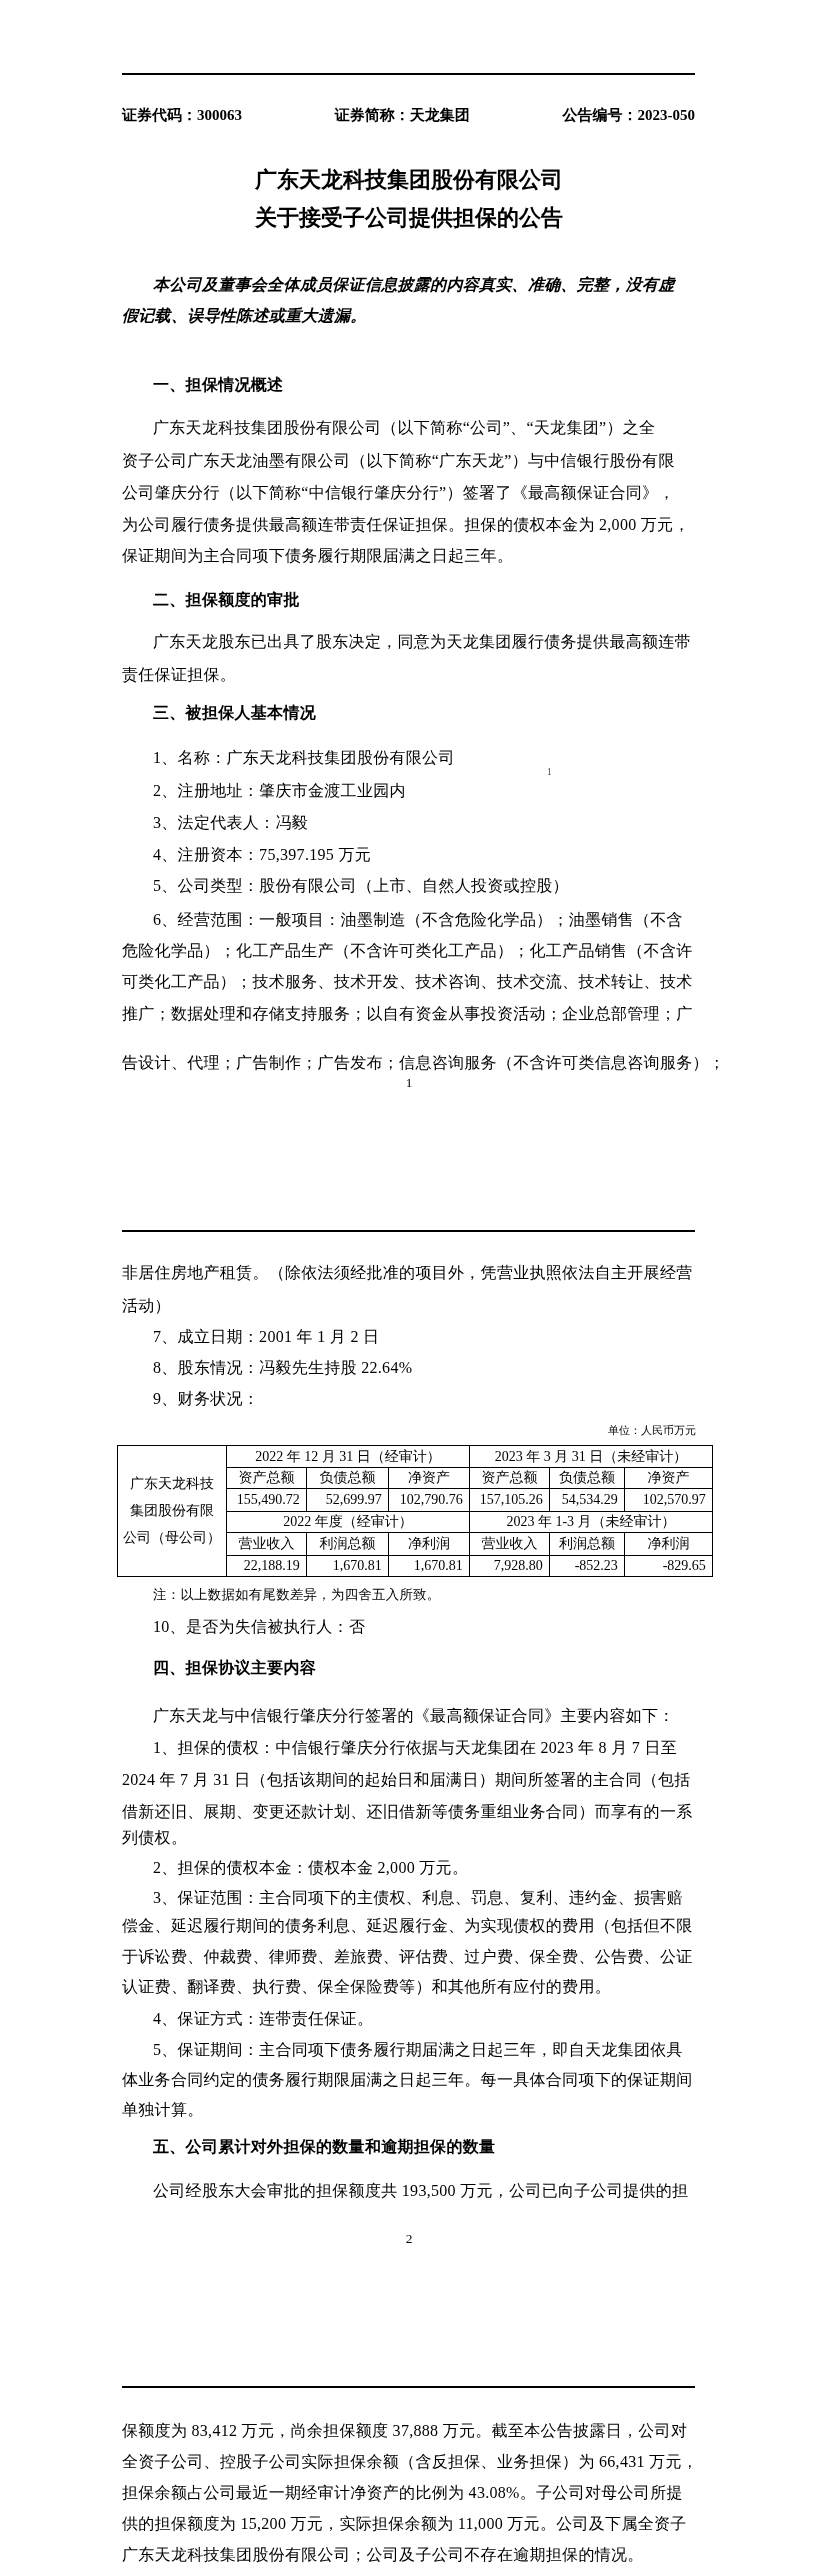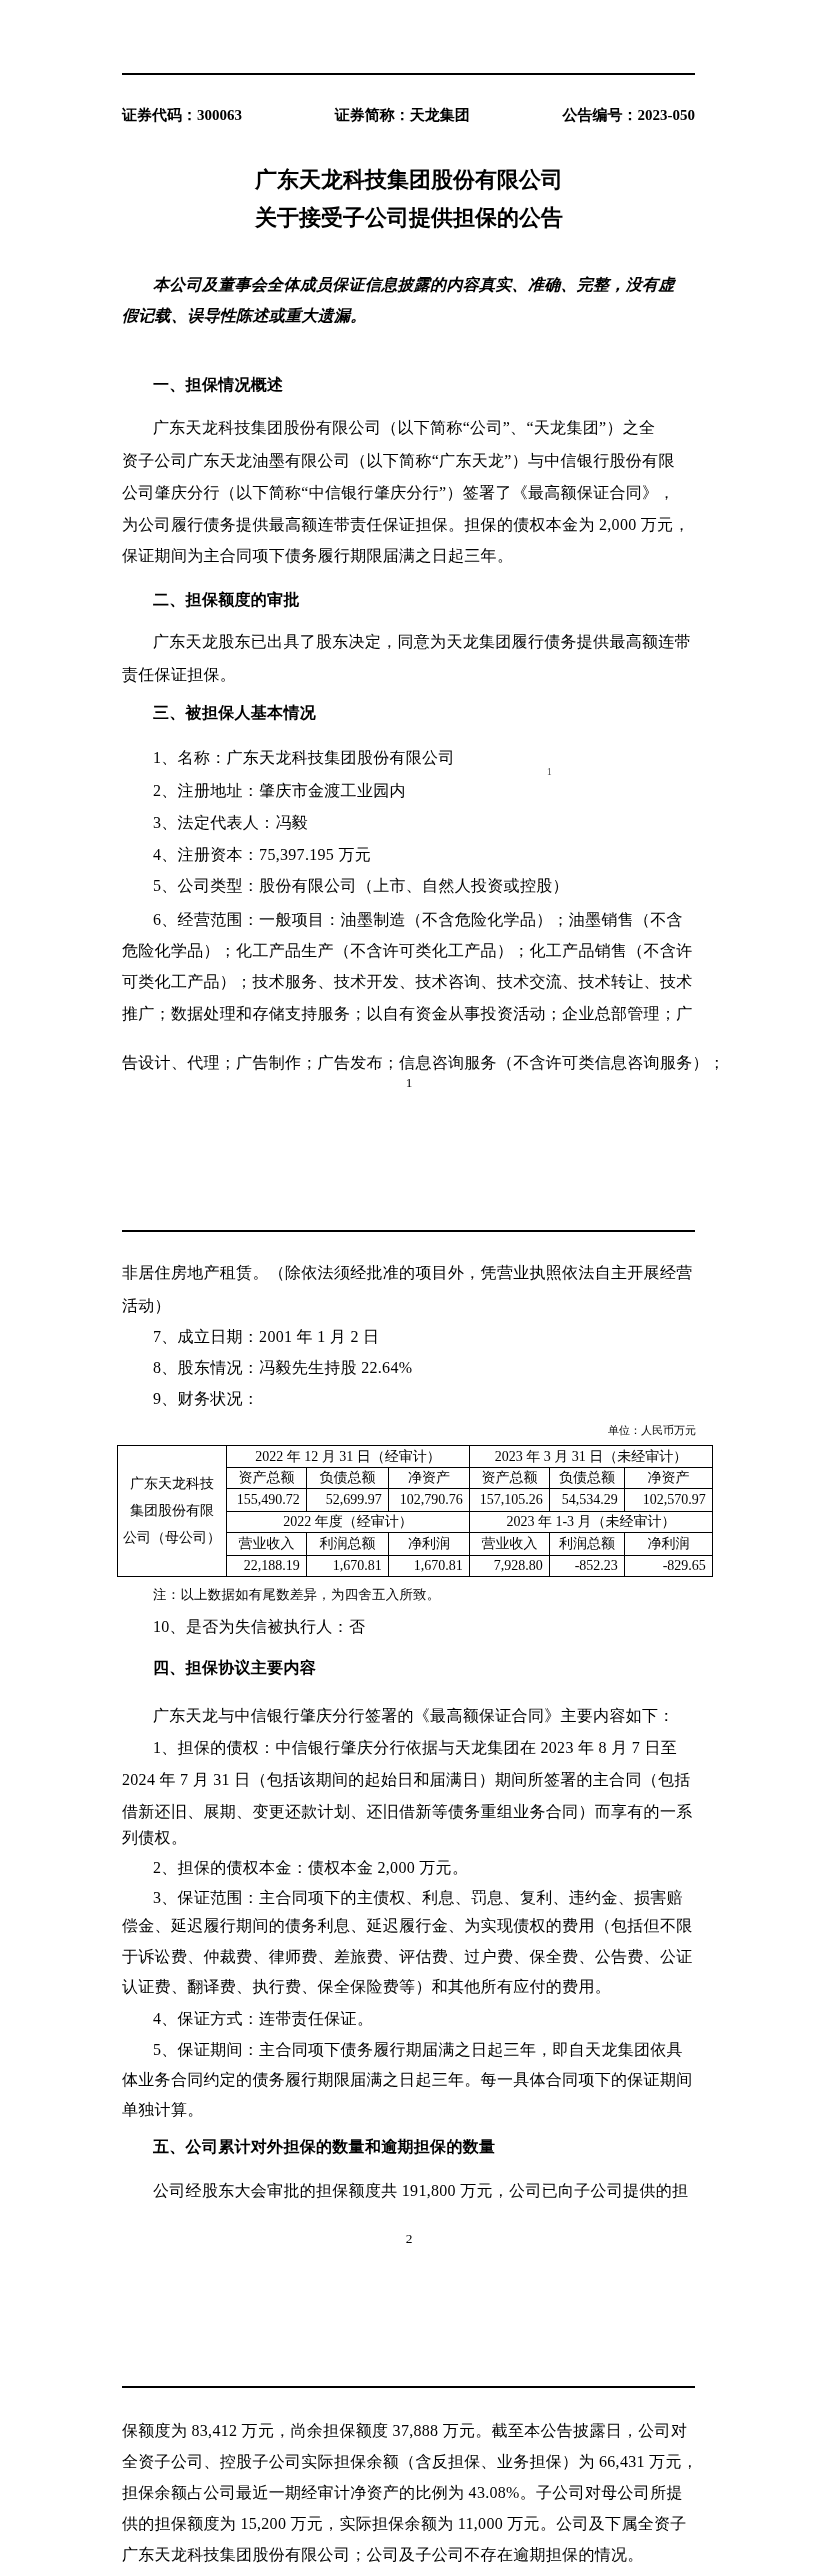--- a/index.html
+++ b/index.html
@@ -239,21 +239,21 @@
   <div class="line margin" style="top:1947px;">于诉讼费、仲裁费、律师费、差旅费、评估费、过户费、保全费、公告费、公证</div>
   <div class="line margin" style="top:1977px;">认证费、翻译费、执行费、保全保险费等）和其他所有应付的费用。</div>
 
   <div class="line indent" style="top:2009px;">4、保证方式：连带责任保证。</div>
 
   <div class="line indent" style="top:2040px;">5、保证期间：主合同项下债务履行期届满之日起三年，即自天龙集团依具</div>
   <div class="line margin" style="top:2070px;">体业务合同约定的债务履行期限届满之日起三年。每一具体合同项下的保证期间</div>
   <div class="line margin" style="top:2100px;">单独计算。</div>
 
   <div class="line bold indent" style="top:2137px;">五、公司累计对外担保的数量和逾期担保的数量</div>
-  <div class="line indent" style="top:2181px;">公司经股东大会审批的担保额度共 191,800 万元，公司已向子公司提供的担</div>
+  <div class="line indent" style="top:2181px;">公司经股东大会审批的担保额度共 193,500 万元，公司已向子公司提供的担</div>
 
   <div class="pagenum" style="top:2230px;">2</div>
 
   <div class="rule" style="top:2386px;"></div>
 
   <div class="line margin" style="top:2421px;">保额度为 83,412 万元，尚余担保额度 37,888 万元。截至本公告披露日，公司对</div>
   <div class="line margin" style="top:2452px;">全资子公司、控股子公司实际担保余额（含反担保、业务担保）为 66,431 万元，</div>
   <div class="line margin" style="top:2483px;">担保余额占公司最近一期经审计净资产的比例为 43.08%。子公司对母公司所提</div>
   <div class="line margin" style="top:2514px;">供的担保额度为 15,200 万元，实际担保余额为 11,000 万元。公司及下属全资子</div>
   <div class="line margin" style="top:2545px;">广东天龙科技集团股份有限公司；公司及子公司不存在逾期担保的情况。</div>

